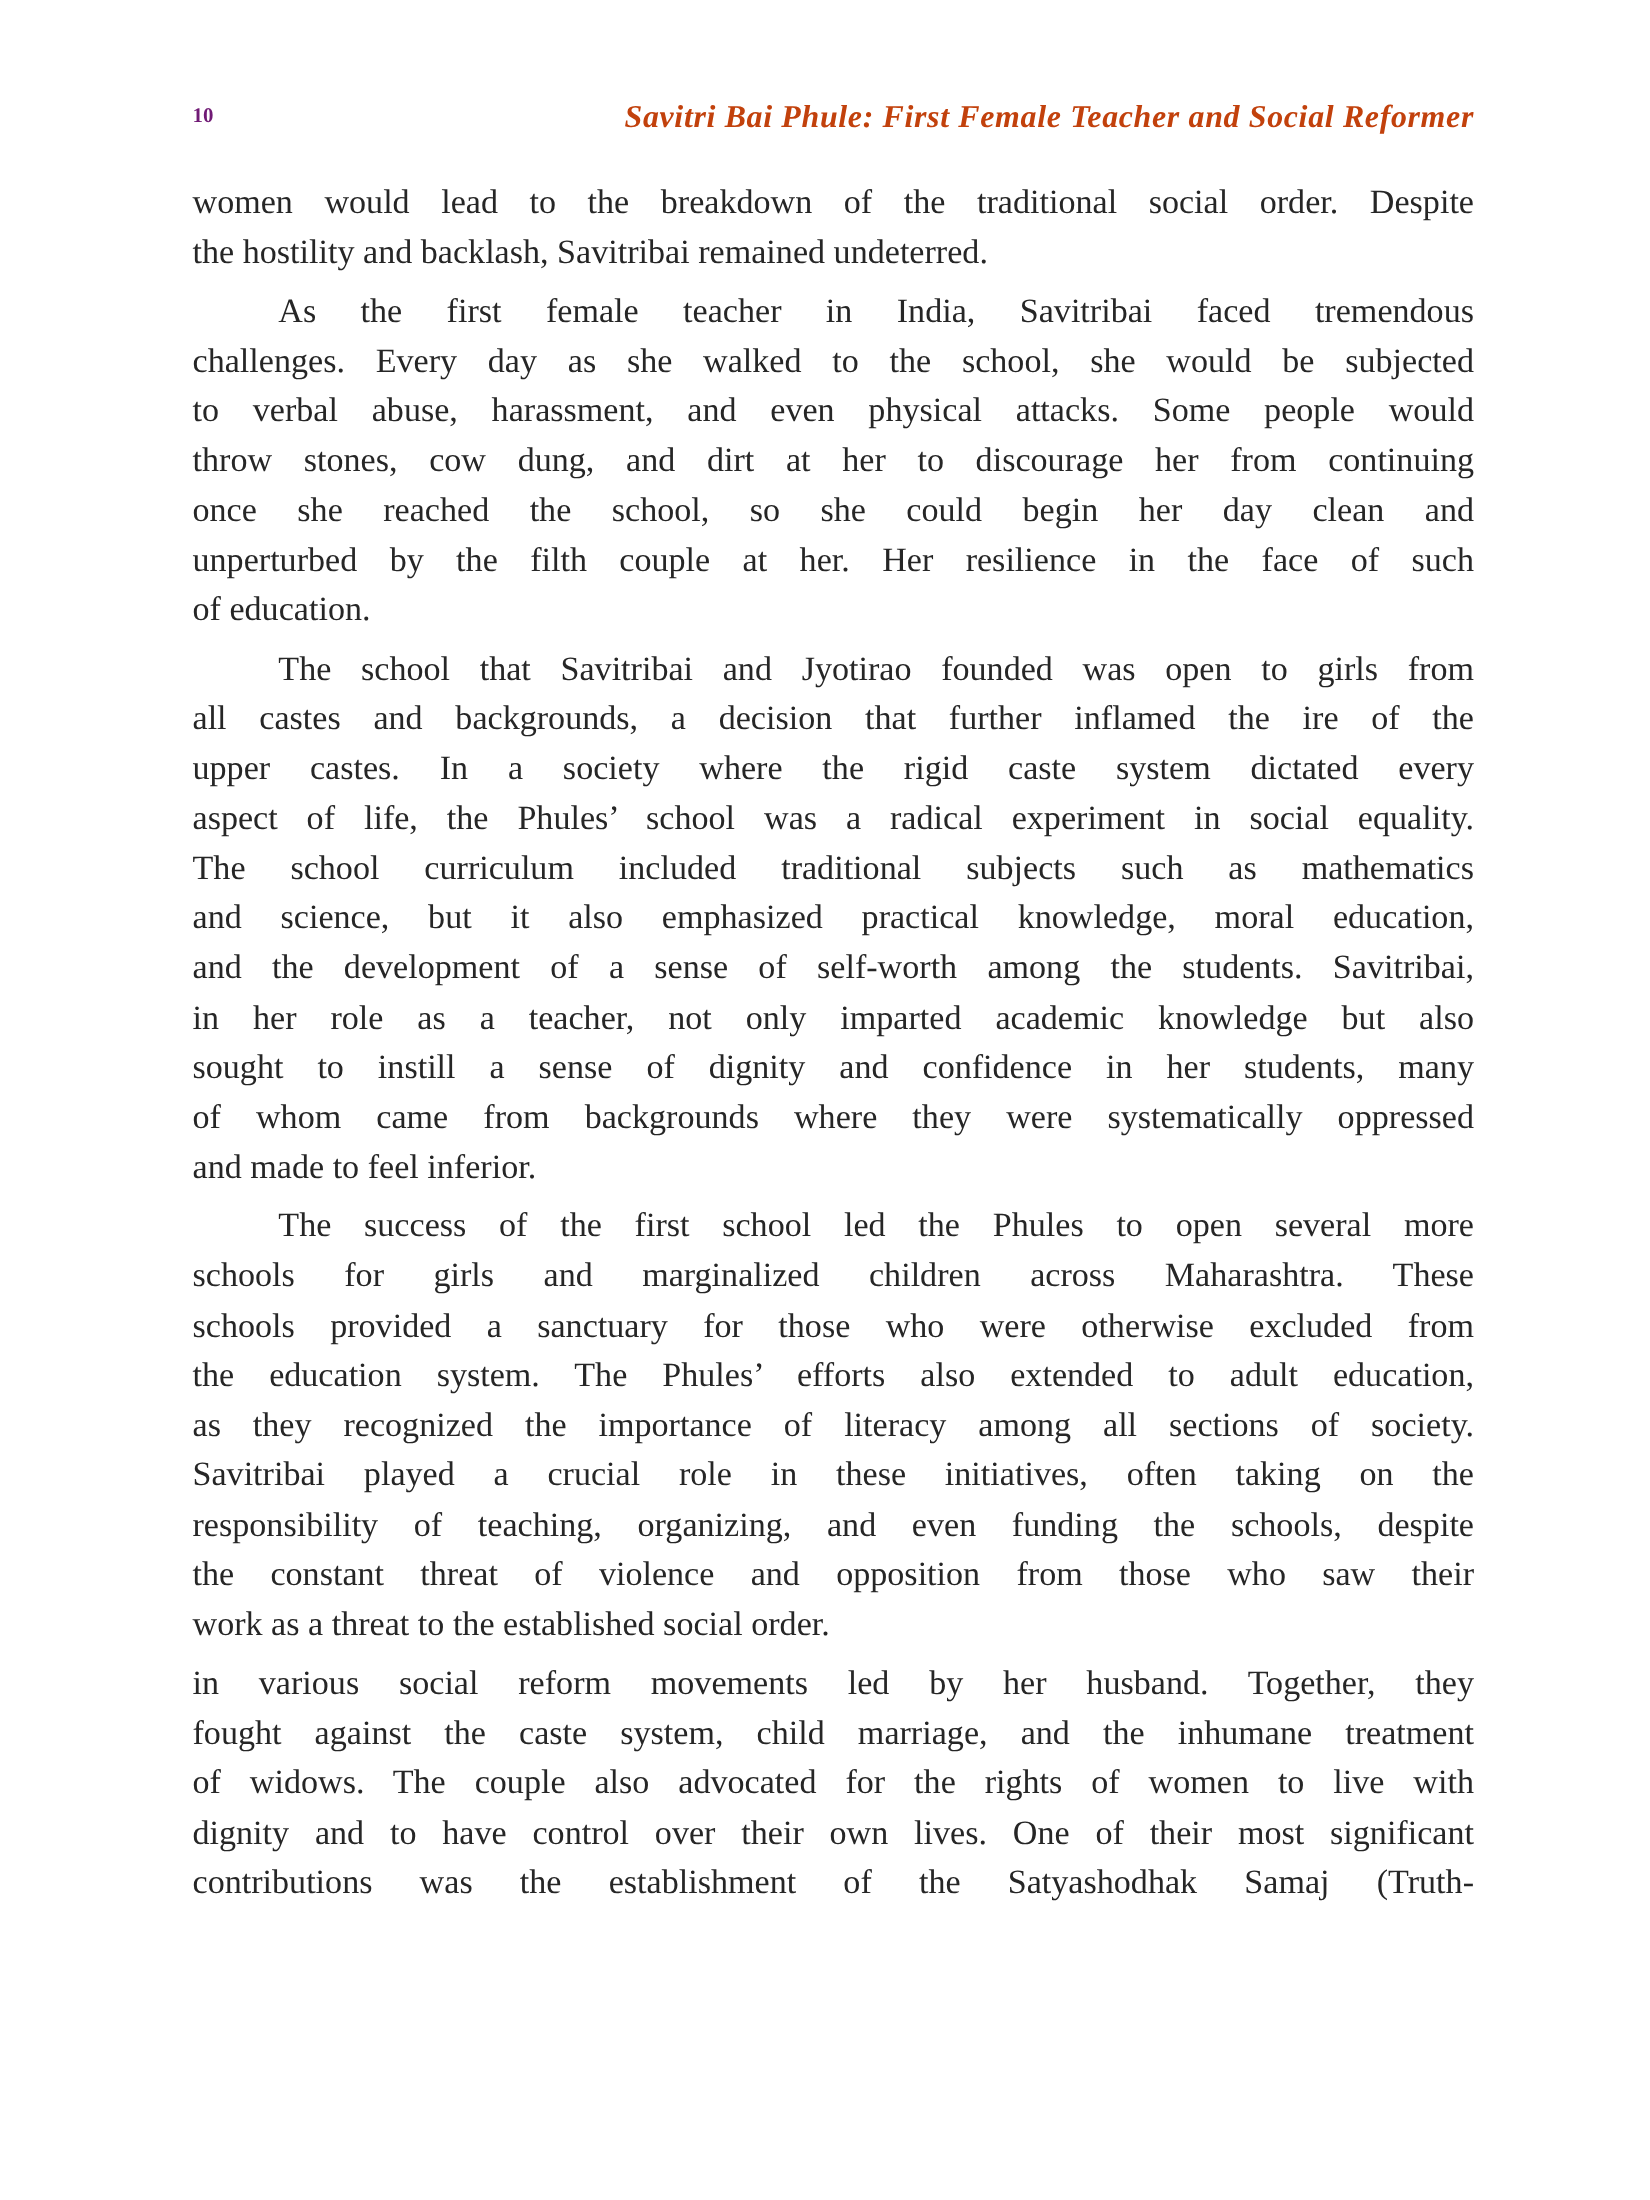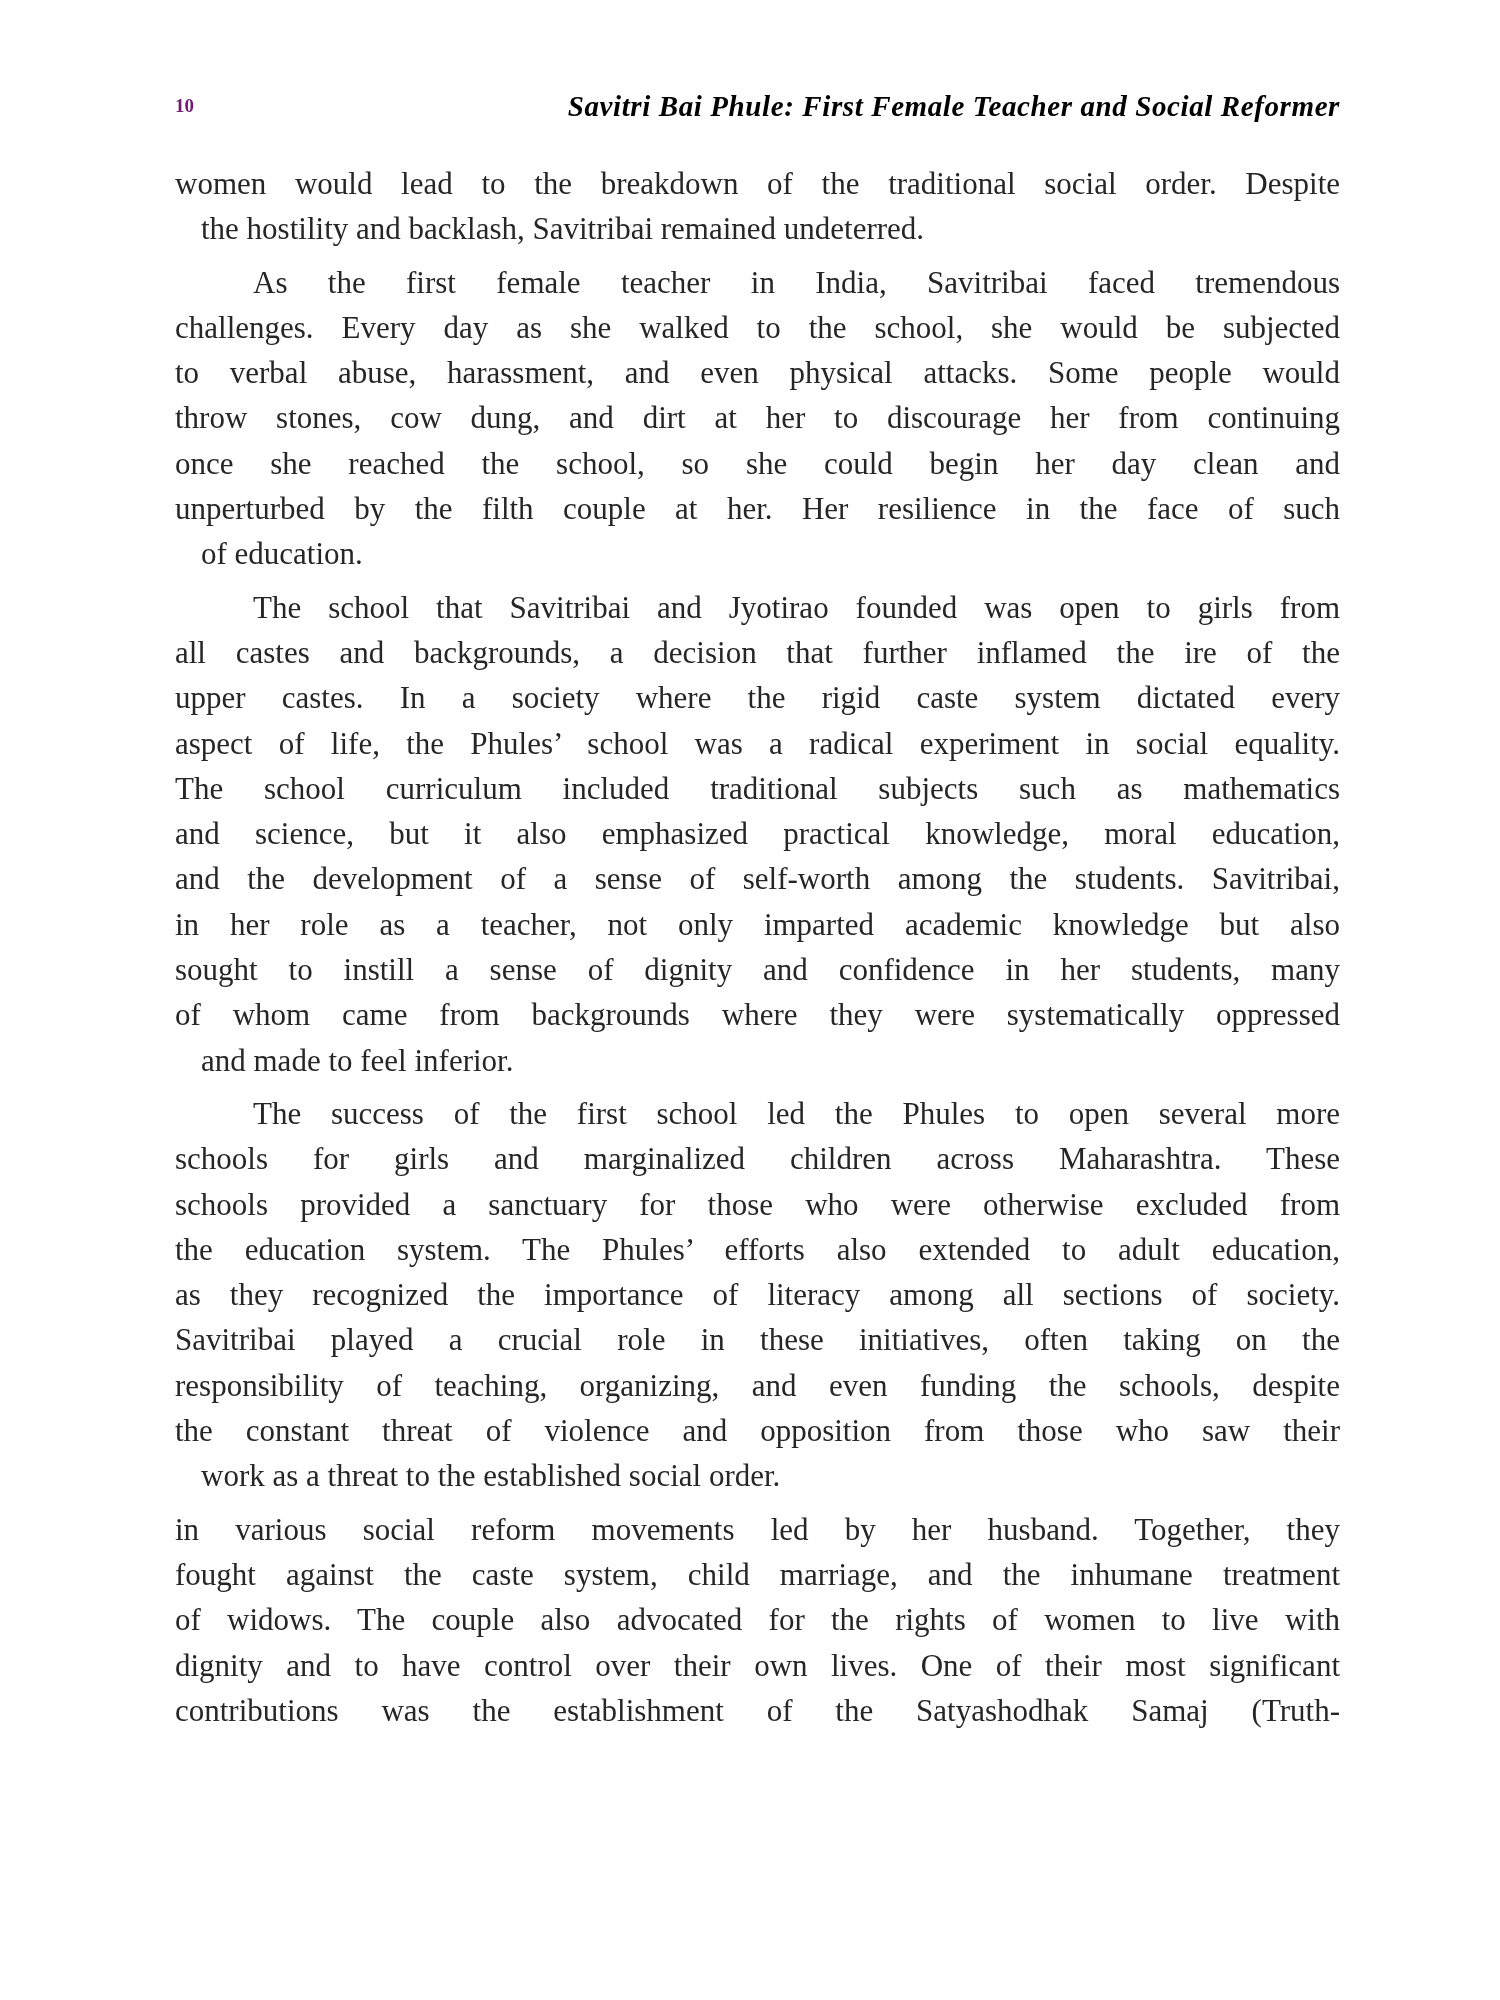--- a/index.html
+++ b/index.html
@@ -39,21 +39,21 @@
       color: #701a75;
     }
     .book-title {
       position: absolute;
       right: 0;
       top: 0;
       font-style: italic;
       font-weight: bold;
       font-size: 29px;
       letter-spacing: 0.6px;
-      color: #000000;
+      color: #c2410c;
       white-space: nowrap;
     }
     .body-text {
       position: absolute;
       top: 161px;
       left: 0;
       width: 1165px;
     }
     .para {
       margin: 0 0 8px 0;
@@ -63,21 +63,20 @@
       height: 45.3px;
       line-height: 45.3px;
       font-size: 31px;
       text-align: justify;
       text-align-last: justify;
       white-space: nowrap;
       overflow: visible;
     }
     .line.last {
       text-align-last: left;
-      margin-left: 26px;
     }
     .line.first.indent {
       padding-left: 78px;
     }
   </style>
 </head>
 <body>
 
 <div class="page">
   <div class="running-head">

